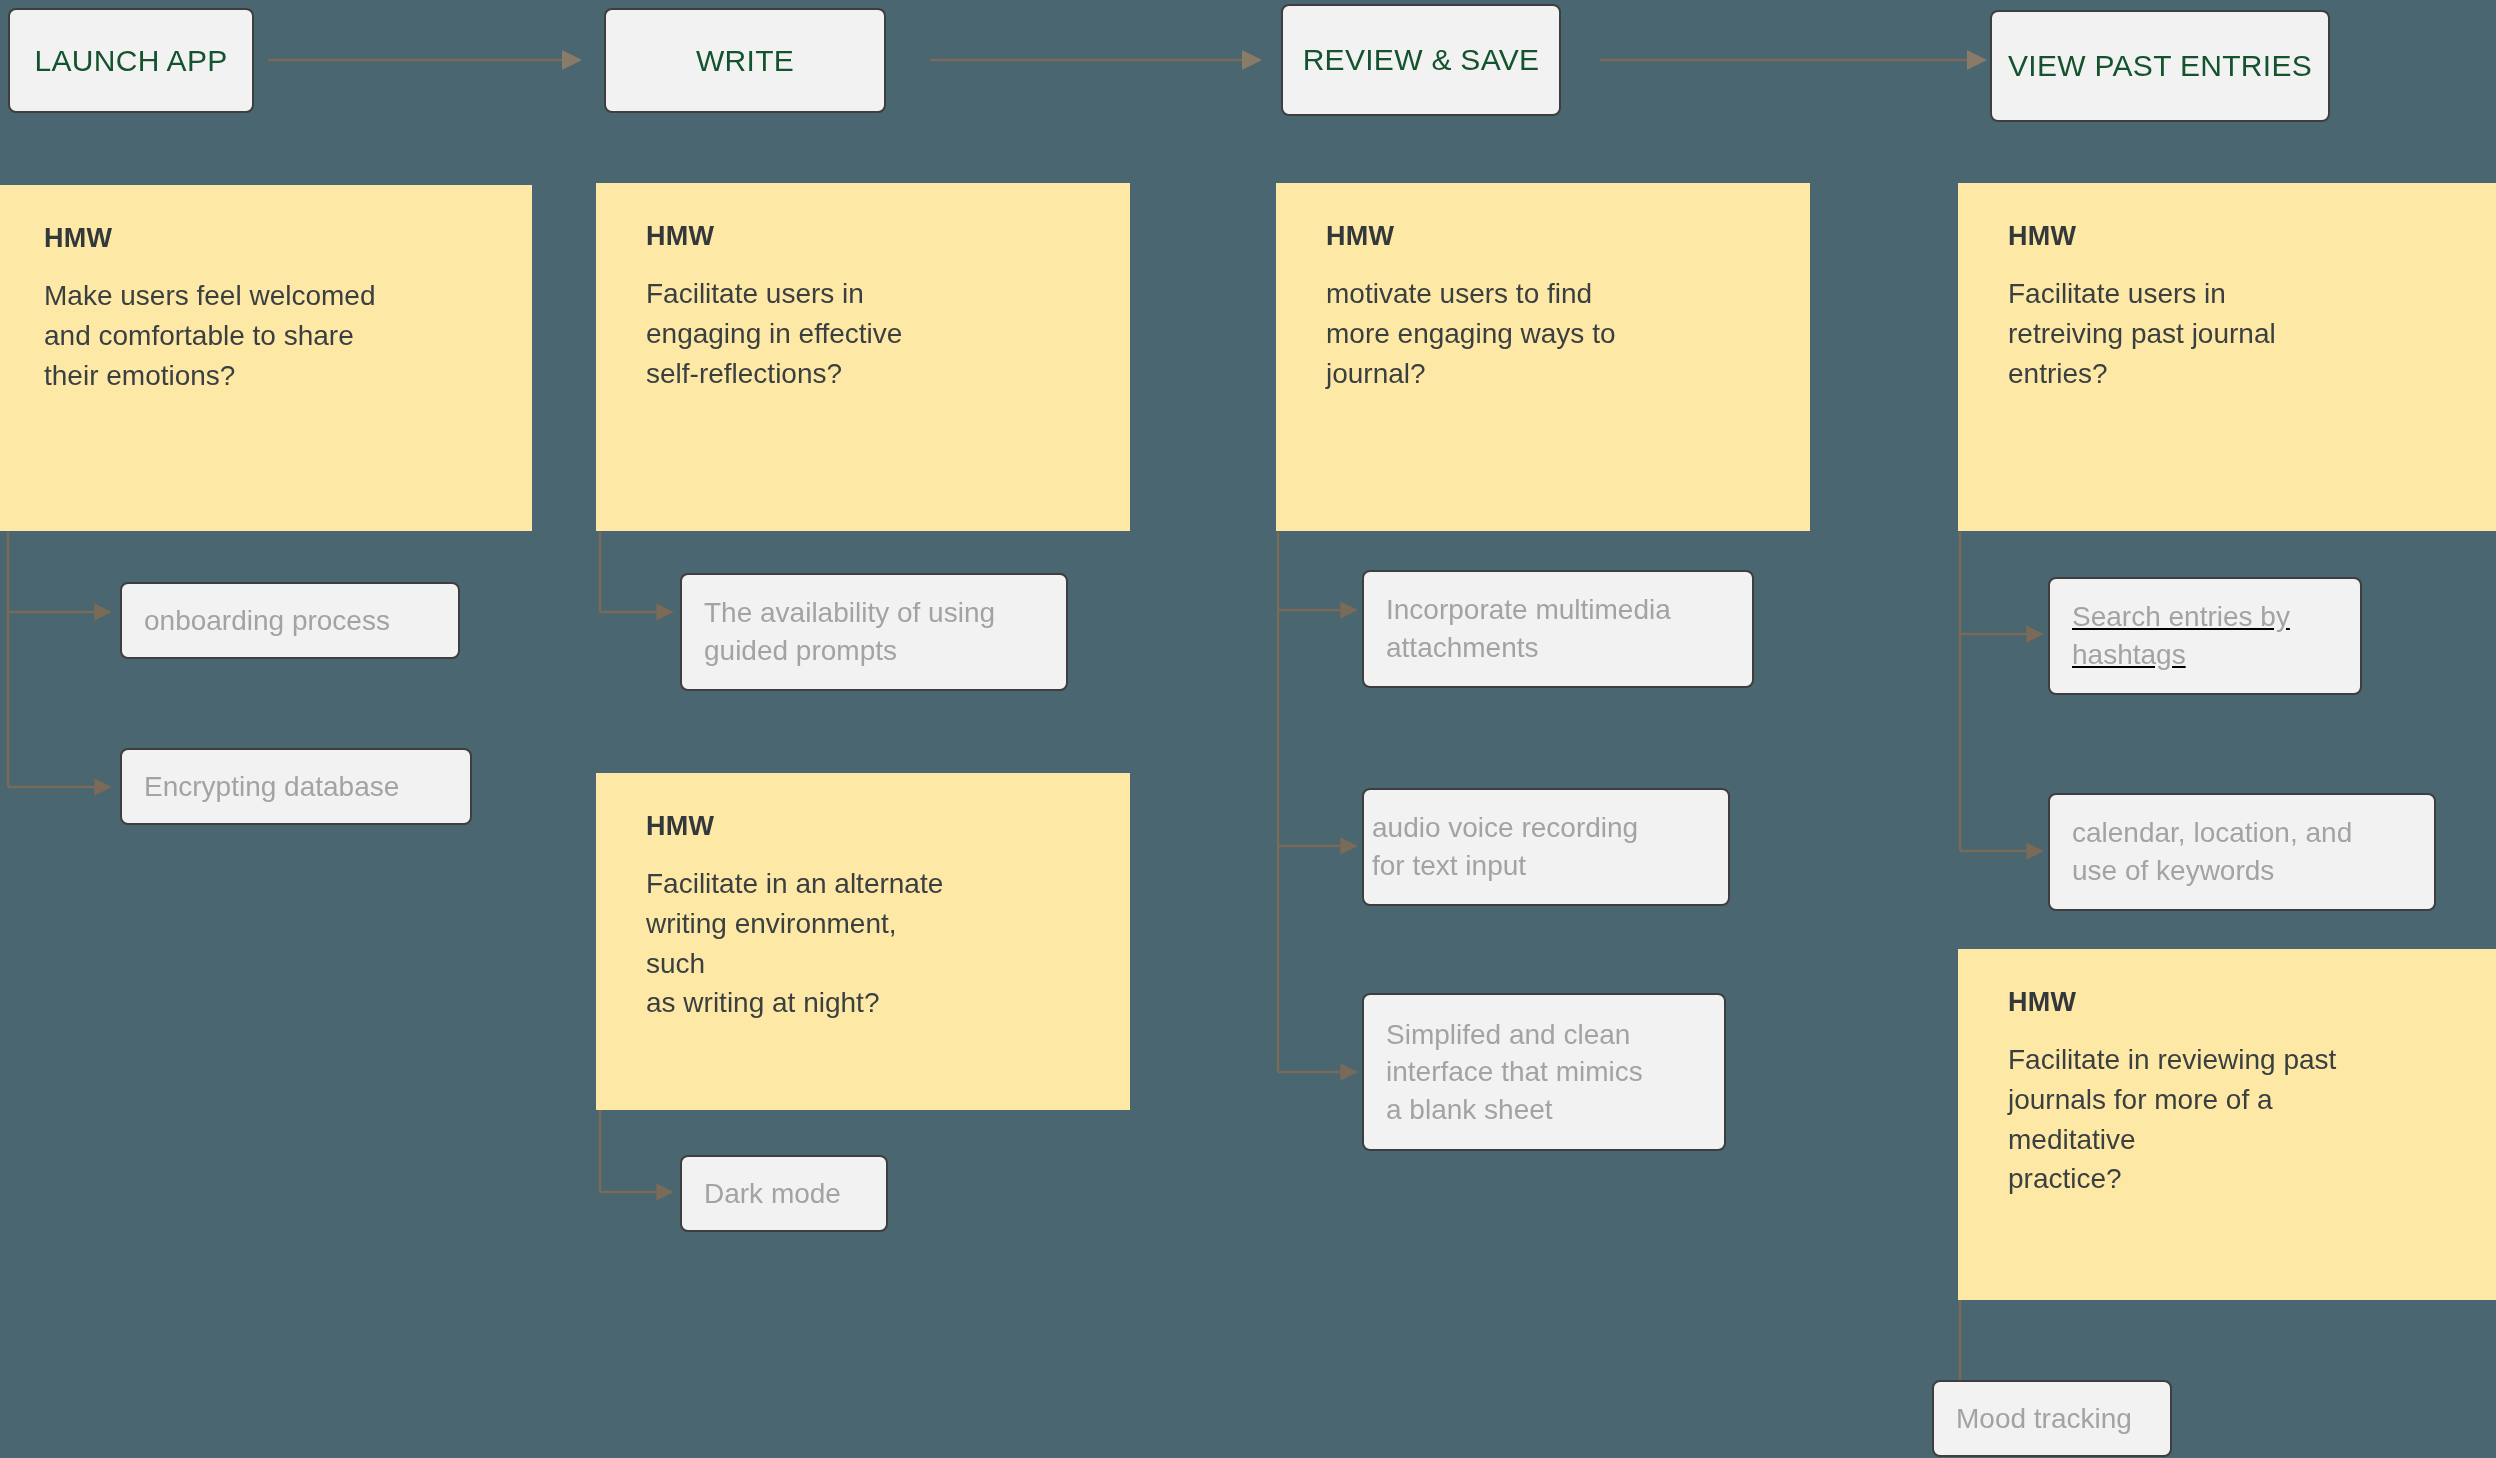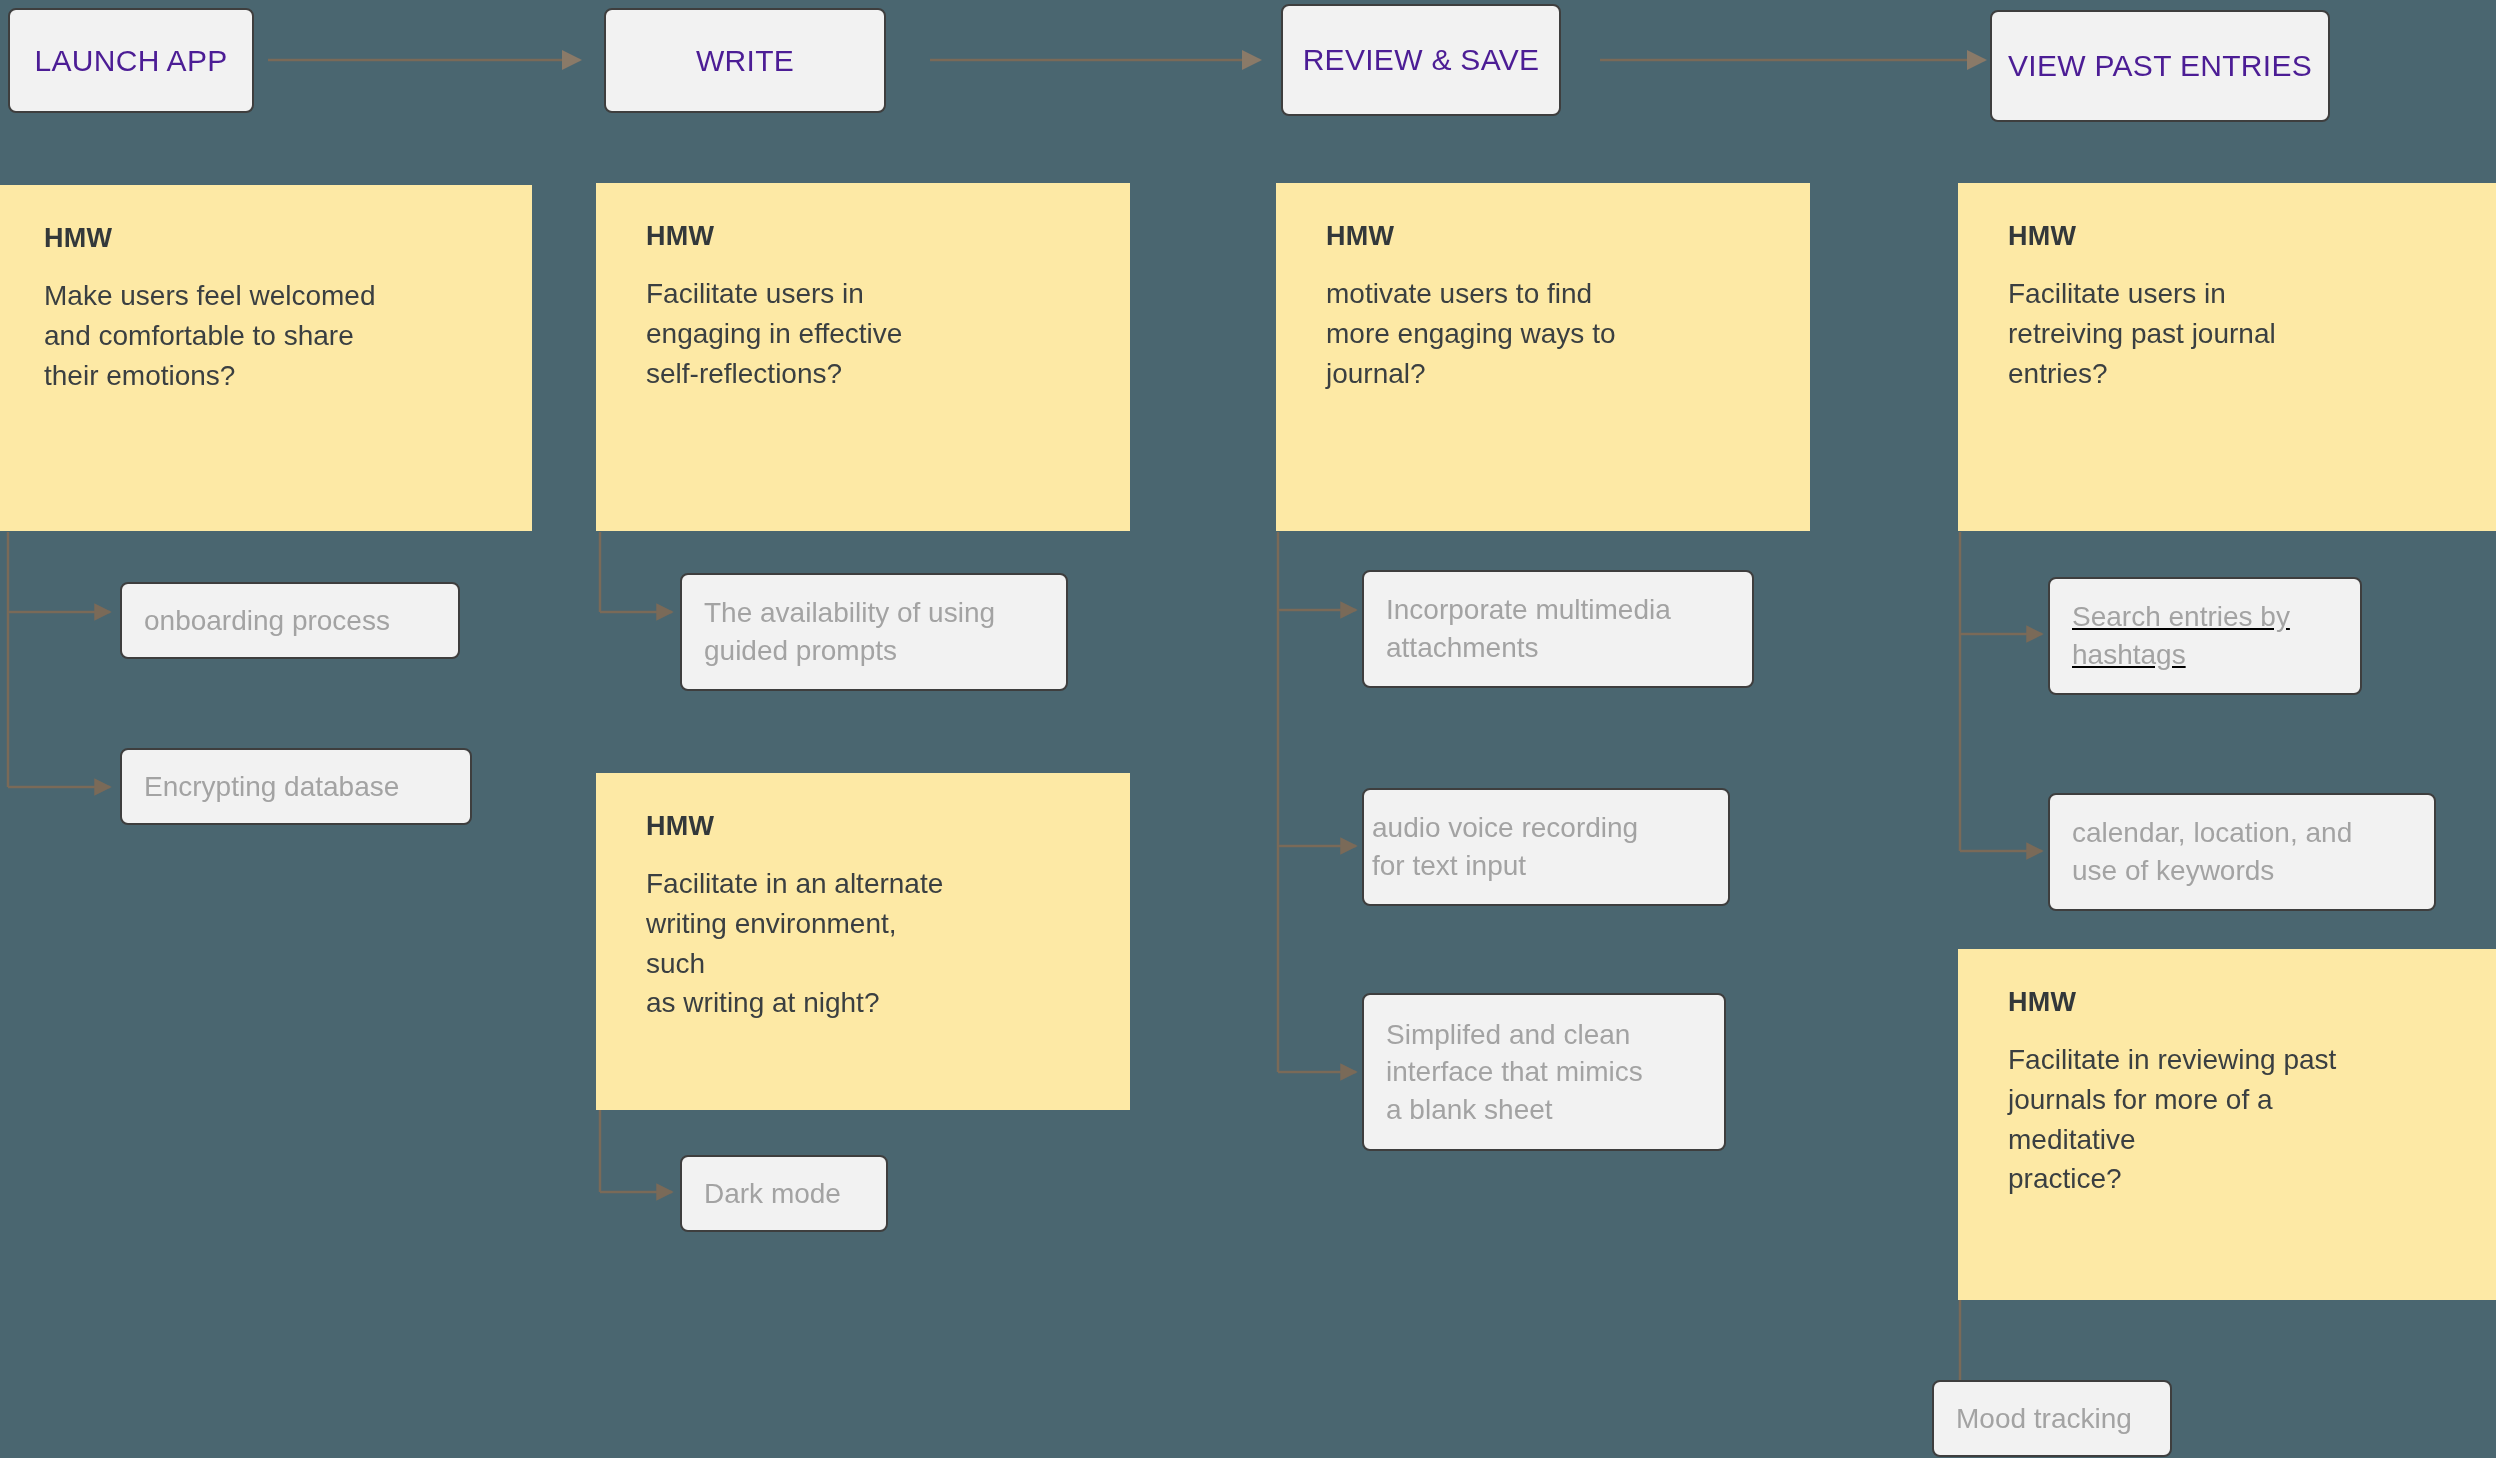--- a/index.html
+++ b/index.html
@@ -28,21 +28,21 @@
     display: flex;
     align-items: center;
     justify-content: center;
     color: #3e3e3e;
     letter-spacing: 0.3px;
   }
   .stage-label {
     font-size: 30px;
     font-weight: 400;
     white-space: nowrap;
-    color: #4c1d95;
+    color: #14532d;
   }
 
   
   .hmw-card {
     position: absolute;
     background: #fde9a5;
     padding: 38px 44px 34px 50px;
   }
   .hmw-kicker {
     font-size: 27px;

